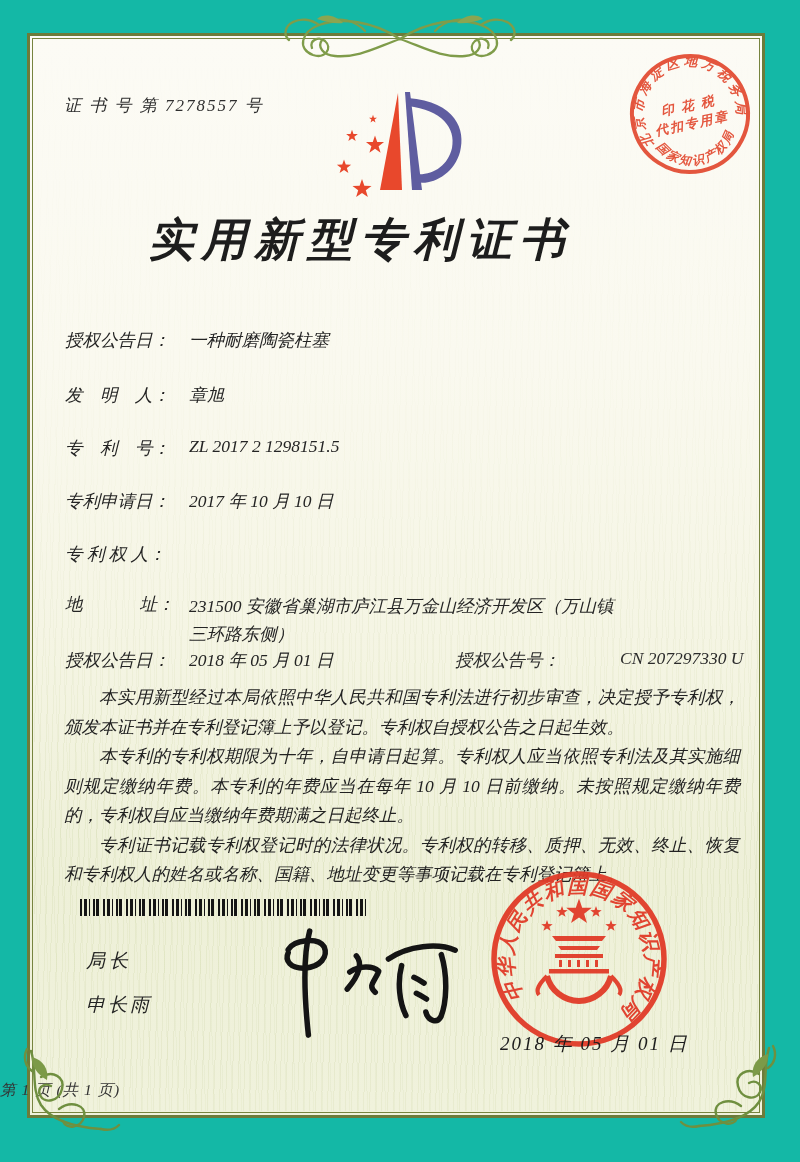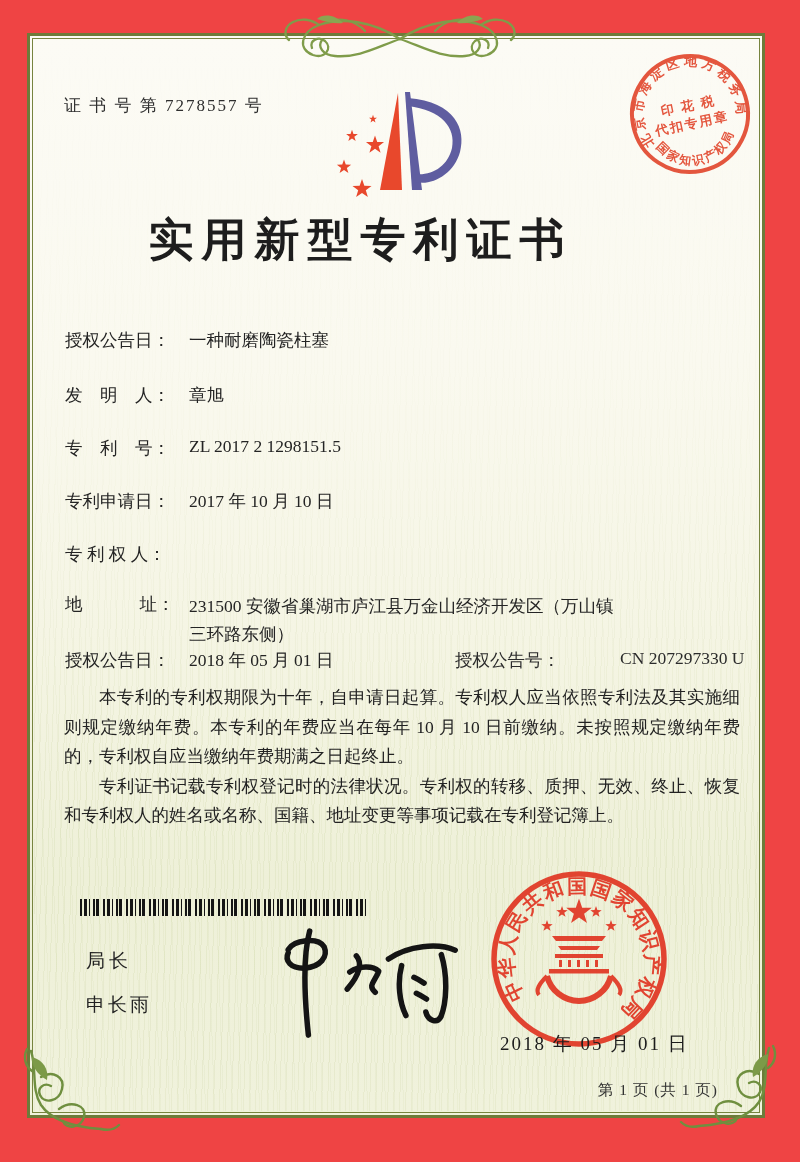--- a/index.html
+++ b/index.html
@@ -1,20 +1,21 @@
 <!DOCTYPE html>
 <html><head>
 <meta charset="utf-8">
 <style>
   html,body{margin:0;padding:0;background:#e9e9e9;}
   .page{
     position:relative;width:800px;height:1162px;margin:0 auto;
-    background:#ef4444;overflow:hidden;
+    background:#14b8a6;overflow:hidden;
     font-family:"Liberation Serif","DejaVu Serif",serif;
     color:#2b2b2b;
+    font-style:italic;
   }
   .abs{position:absolute;}
   
   .frame{
     position:absolute;left:27px;top:33px;width:738px;height:1085px;
     box-sizing:border-box;border:3px solid #6d7b3a;
     background:linear-gradient(180deg,#fcfbf5 0%,#faf9ef 30%,#f5f5e4 55%,#eef0d8 78%,#f0f2dc 100%);
   }
   .frame-inner{position:absolute;inset:2px;border:1px solid #77843f;}
   .texture{
@@ -45,21 +46,21 @@
     background:repeating-linear-gradient(90deg,
       #151515 0 2px, transparent 2px 4px,
       #151515 4px 7px, transparent 7px 9px,
       #151515 9px 10px, transparent 10px 13px,
       #151515 13px 15px, transparent 15px 16px,
       #151515 16px 19px, transparent 19px 23px);
   }
   .signer-title{left:86px;top:948px;font-size:19px;letter-spacing:4px;color:#222;}
   .signer-name{left:86px;top:992px;font-size:19px;letter-spacing:3px;color:#222;text-align:right;}
   .seal-date{left:500px;top:1031px;font-size:19px;letter-spacing:2px;color:#1c1c1c;z-index:6;}
-  .footer{left:0;top:1080px;width:718px;text-align:right;font-size:15.5px;letter-spacing:1px;color:#333;}
+  .footer{left:0;top:1080px;width:718px;text-align:left;font-size:15.5px;letter-spacing:1px;color:#333;}
   .tax-stamp{left:626px;top:50px;width:128px;height:128px;transform:rotate(-12deg);opacity:.92;z-index:5;}
   .seal{left:486px;top:866px;width:186px;height:186px;opacity:.95;z-index:5;}
   .sig{left:233px;top:922px;width:235px;height:118px;transform:rotate(-1.5deg);z-index:4;}
   .logo{left:328px;top:78px;width:154px;height:128px;}
   .orn-top{left:273px;top:11px;width:254px;height:54px;z-index:3;}
   .orn-bl{left:17px;top:1047px;width:104px;height:90px;z-index:3;}
   .orn-br{left:679px;top:1044px;width:104px;height:90px;transform:scaleX(-1);z-index:3;}
 </style>
 </head>
 <body>
@@ -178,20 +179,21 @@
   <div class="abs field-row" style="top:648px">
     <span class="field-label">授权公告日：</span>
     <span class="field-value">2018 年 05 月 01 日</span>
   </div>
   <div class="abs grant-right" style="top:648px">
     <span>授权公告号：</span>
     <span style="margin-left:12px">CN 207297330 U</span>
   </div>
 
   <div class="abs body-text">
+    <p>本实用新型经过本局依照中华人民共和国专利法进行初步审查，决定授予专利权，颁发本证书并在专利登记簿上予以登记。专利权自授权公告之日起生效。</p>
     <p>本专利的专利权期限为十年，自申请日起算。专利权人应当依照专利法及其实施细则规定缴纳年费。本专利的年费应当在每年 10 月 10 日前缴纳。未按照规定缴纳年费的，专利权自应当缴纳年费期满之日起终止。</p>
     <p>专利证书记载专利权登记时的法律状况。专利权的转移、质押、无效、终止、恢复和专利权人的姓名或名称、国籍、地址变更等事项记载在专利登记簿上。</p>
   </div>
 
   <div class="abs barcode"></div>
 
   <div class="abs signer-title">局长</div>
   <div class="abs signer-name">申长雨</div>
 
   <svg class="abs sig" viewBox="0 0 235 118">

